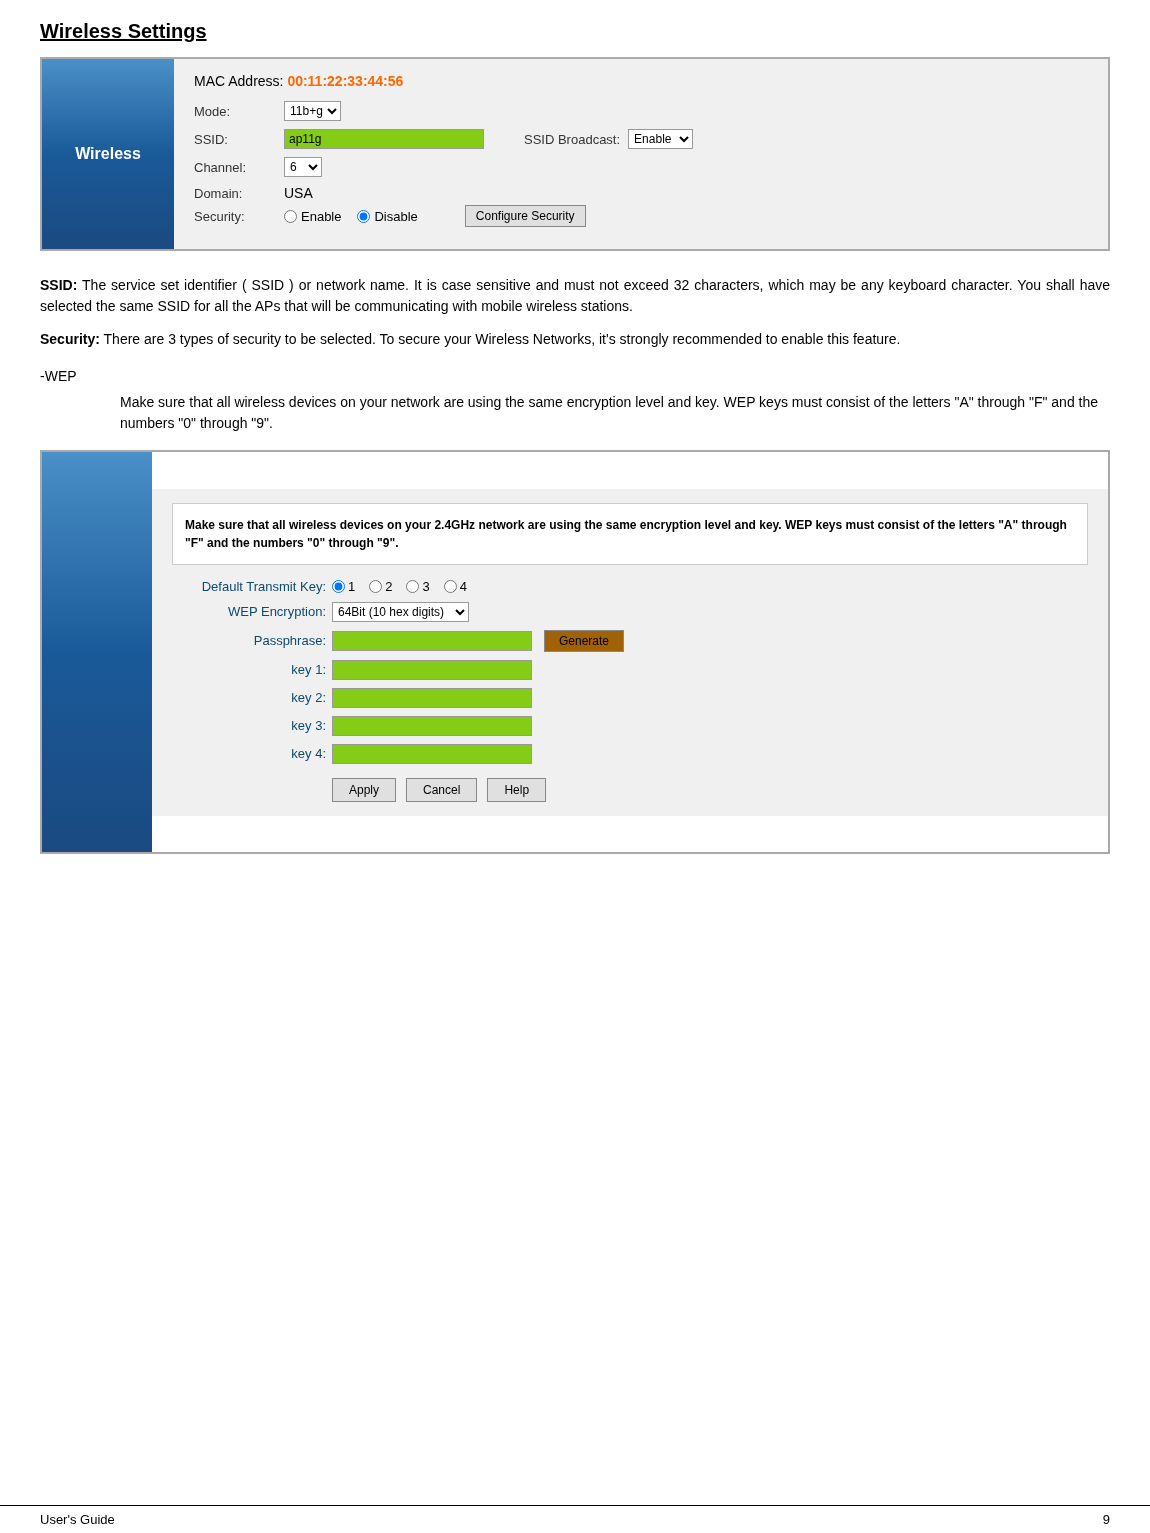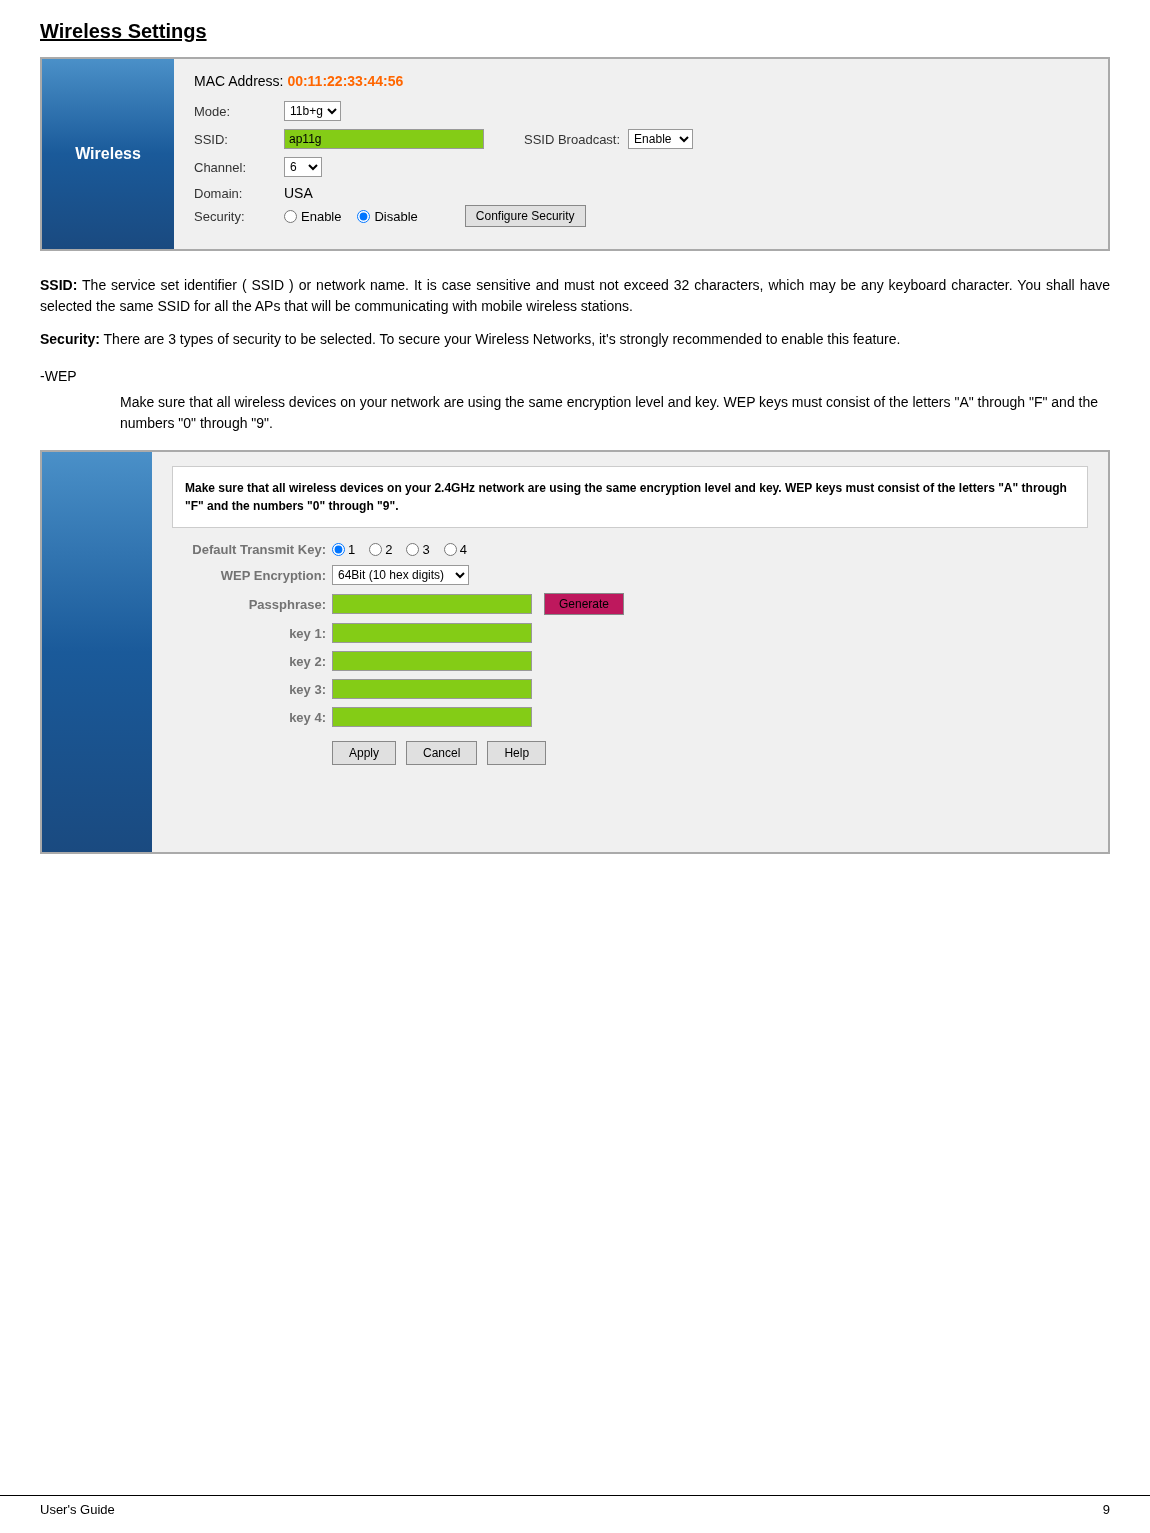--- a/index.html
+++ b/index.html
@@ -158,20 +158,21 @@
     .wep-indent {
       padding-left: 80px;
       margin-bottom: 16px;
       line-height: 1.5;
     }
 
     .wep-panel {
       border: 2px solid #aaa;
       display: flex;
       margin-top: 8px;
+      align-items: center;
     }
 
     .wep-sidebar {
       width: 110px;
       background: linear-gradient(to bottom, #4a90c8, #1a5a9a, #1a4a80);
       min-height: 400px;
     }
 
     .wep-content {
       flex: 1;
@@ -191,22 +192,22 @@
 
     .wep-form-row {
       display: flex;
       align-items: center;
       margin-bottom: 8px;
     }
 
     .wep-form-label {
       width: 160px;
       font-size: 13px;
-      font-weight: bold;
-      color: #737373;
+      font-weight: normal;
+      color: #0c4a6e;
       text-align: right;
       padding-right: 6px;
     }
 
     .wep-radio-group {
       display: flex;
       align-items: center;
       gap: 14px;
     }
 
@@ -223,21 +224,21 @@
       padding: 2px 4px;
       border: 1px solid #999;
       background: #fff;
     }
 
     .generate-btn {
       margin-left: 12px;
       padding: 3px 14px;
       font-size: 12px;
       border: 1px solid #888;
-      background: #be185d;
+      background: #a16207;
       cursor: pointer;
     }
 
     .wep-buttons {
       display: flex;
       align-items: center;
       gap: 10px;
       margin-top: 14px;
       padding-left: 160px;
     }
@@ -245,21 +246,21 @@
     .action-btn {
       padding: 4px 16px;
       font-size: 12px;
       border: 1px solid #888;
       background: #e0e0e0;
       cursor: pointer;
     }
 
     .footer-bar {
       position: fixed;
-      bottom: 10px;
+      bottom: 0;
       left: 0;
       width: 1150px;
       border-top: 1px solid #000;
       display: flex;
       justify-content: space-between;
       padding: 6px 40px;
       background: #fff;
       font-size: 13px;
     }
 

